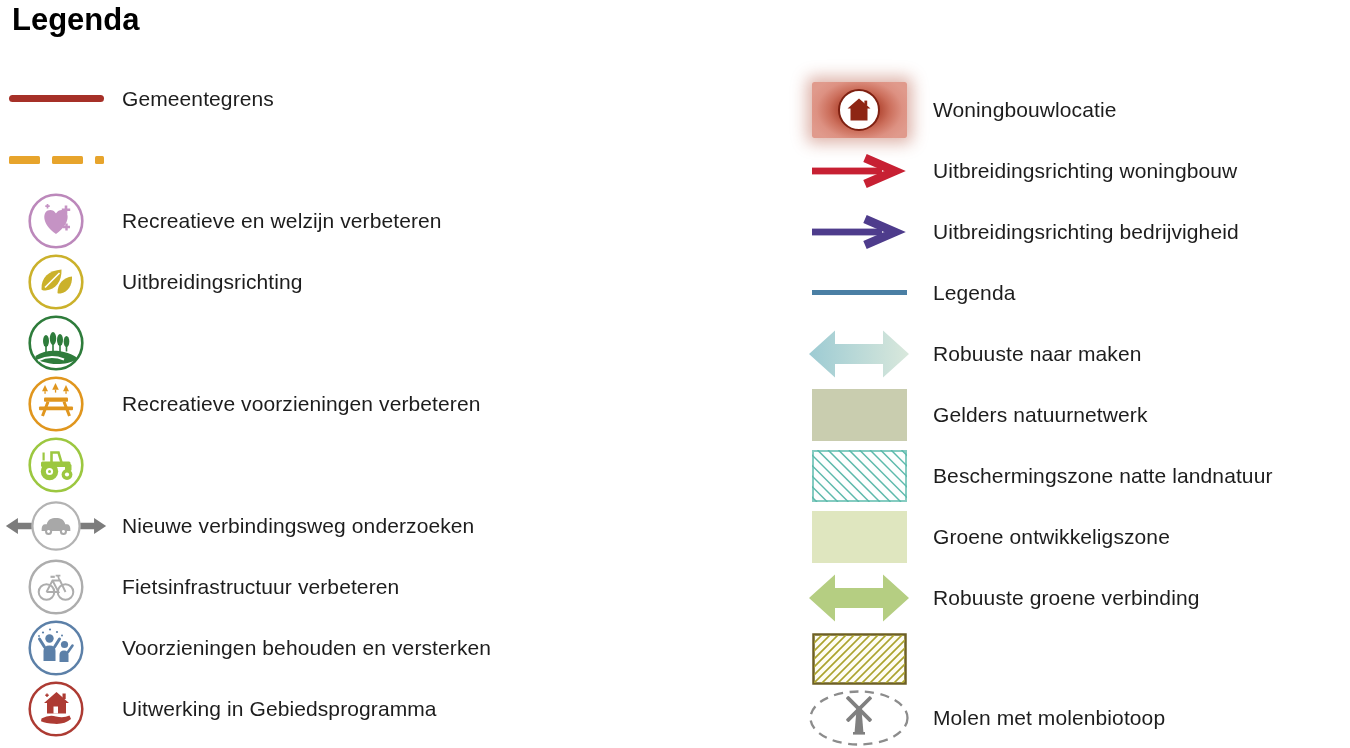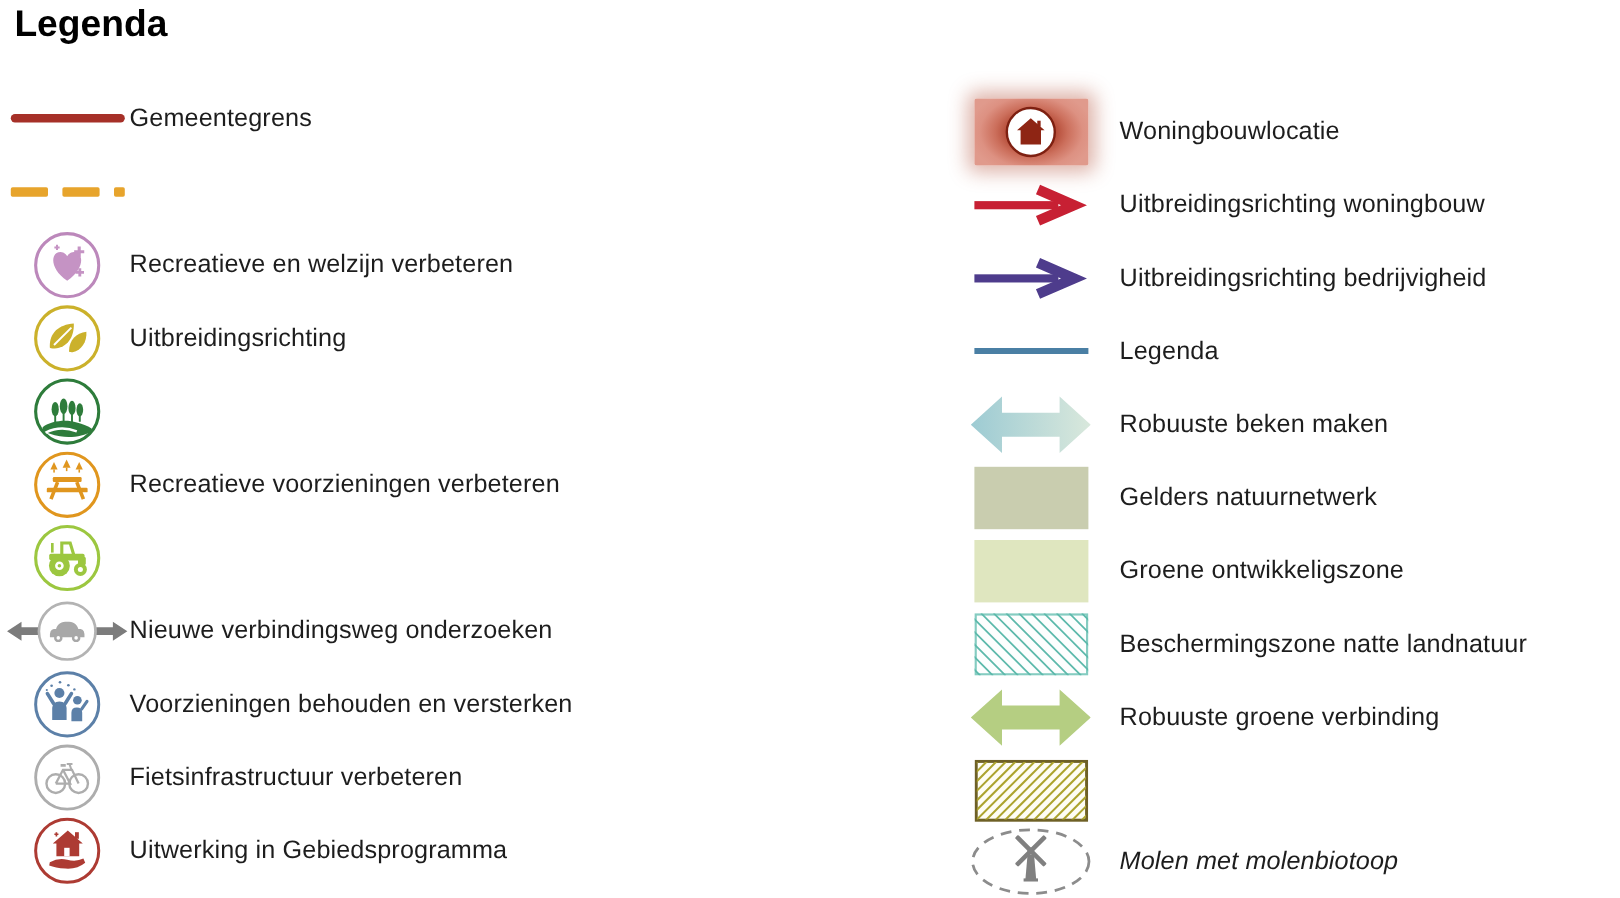--- a/index.html
+++ b/index.html
@@ -3,24 +3,24 @@
 <meta charset="utf-8">
 <style>
   * { margin:0; padding:0; box-sizing:border-box; }
   html,body { width:1350px; height:748px; background:#ffffff; overflow:hidden;
               font-family:"Liberation Sans", sans-serif; position:relative; }
   .page-title { position:absolute; left:12px; top:2px; font-size:31px; font-weight:700; color:#000000; }
   .col { position:absolute; }
   .col-left  { left:4px;  top:68px; }
   .col-right { left:801px; top:79px; }
   .row { display:flex; align-items:center; height:61px; }
-  .col-right .row:last-child { height:57px;font-style:italic; }
+  .col-right .row:last-child { height:57px; }
   .icon-cell { width:104px; flex:none; display:flex; justify-content:center; align-items:center; overflow:visible; }
   .col-right .icon-cell { width:116px; }
-  .label { font-size:21px; color:#1d1d1d; white-space:nowrap; letter-spacing:.1px; }
+  .label { font-size:21px; color:#1d1d1d; margin-left:14px; white-space:nowrap; letter-spacing:.1px; }
   .col-right .label { margin-left:16px; }
 
   .line-solid { width:95px; height:7px; background:#A63028; border-radius:3.5px; }
   .dashes { width:95px; display:flex; align-items:center; }
   .dashes span { height:8px; background:#E7A42C; border-radius:1.5px; }
   .dashes .d-long { width:31px; margin-right:12px; }
   .dashes .d-short { width:9px; }
   .stream-line { width:95px; height:4.5px; background:#4A7FA4; }
   .rect-sage { width:95px; height:52px; background:#C9CDAF; }
   .rect-pale { width:95px; height:52px; background:#DFE6BF; }
@@ -145,20 +145,34 @@
         <path d="M110 28 L97 19.5 V24.5 H82 V31.5 H97 V36.5 Z" fill="#7C7C7C"></path>
         <circle cx="56" cy="28" r="25.4" fill="#fff" stroke="#B3B3B3" stroke-width="2.4"></circle>
         <path d="M40.5 33.5 Q40 26.5 44 26 L46 26 C47.5 21 51 19.5 56 19.5 C61 19.5 64.5 21 66 26 L68 26 Q72 26.5 71.5 33.5 Z" fill="#A8A8A8"></path>
         <circle cx="48" cy="34" r="3.8" fill="#A8A8A8"></circle>
           <circle cx="48" cy="34" r="1.6" fill="#fff"></circle>
         <circle cx="64" cy="34" r="3.8" fill="#A8A8A8"></circle>
           <circle cx="64" cy="34" r="1.6" fill="#fff"></circle>
       </svg>
     </div>
     <div class="label">Nieuwe verbindingsweg onderzoeken</div>
+  </div>
+
+  <div class="row">
+    <div class="icon-cell">
+      <svg width="56" height="56" viewBox="0 0 56 56">
+        <circle cx="28" cy="28" r="26.3" fill="#fff" stroke="#ADADAD" stroke-width="2.4"></circle>
+        <circle cx="18.5" cy="33" r="7.8" fill="none" stroke="#ADADAD" stroke-width="2"></circle>
+        <circle cx="37.5" cy="33" r="7.8" fill="none" stroke="#ADADAD" stroke-width="2"></circle>
+        <path d="M18.5 33 L24.5 21.5 H32 L37.5 33 M24.5 21.5 L30.5 33 H18.5" fill="none" stroke="#ADADAD" stroke-width="1.9"></path>
+        <path d="M31.5 21.5 L30 17 M27.6 16.6 H32.4" fill="none" stroke="#ADADAD" stroke-width="1.7"></path>
+        <path d="M22.5 17.8 H26.8" stroke="#ADADAD" stroke-width="2.2"></path>
+      </svg>
+    </div>
+    <div class="label">Fietsinfrastructuur verbeteren</div>
   </div>
 
   <div class="row">
     <div class="icon-cell">
       <svg width="56" height="56" viewBox="0 0 56 56">
         <circle cx="28" cy="28" r="26.3" fill="#fff" stroke="#5C80A8" stroke-width="2.5"></circle>
         <g fill="#5C80A8">
           <circle cx="21.5" cy="18.5" r="4.2"></circle>
           <path d="M15.5 41 V31 Q15.5 25.5 21.5 25.5 Q27.5 25.5 27.5 31 V41 Z"></path>
           <circle cx="36.5" cy="24.5" r="3.6"></circle>
@@ -172,34 +186,20 @@
         <path d="M16.5 27 L11.5 19 M26.5 27 L31.5 19" stroke="#5C80A8" stroke-width="3" stroke-linecap="round"></path>
         <path d="M40 32 L44.5 25.5" stroke="#5C80A8" stroke-width="2.6" stroke-linecap="round"></path>
       </svg>
     </div>
     <div class="label">Voorzieningen behouden en versterken</div>
   </div>
 
   <div class="row">
     <div class="icon-cell">
       <svg width="56" height="56" viewBox="0 0 56 56">
-        <circle cx="28" cy="28" r="26.3" fill="#fff" stroke="#ADADAD" stroke-width="2.4"></circle>
-        <circle cx="18.5" cy="33" r="7.8" fill="none" stroke="#ADADAD" stroke-width="2"></circle>
-        <circle cx="37.5" cy="33" r="7.8" fill="none" stroke="#ADADAD" stroke-width="2"></circle>
-        <path d="M18.5 33 L24.5 21.5 H32 L37.5 33 M24.5 21.5 L30.5 33 H18.5" fill="none" stroke="#ADADAD" stroke-width="1.9"></path>
-        <path d="M31.5 21.5 L30 17 M27.6 16.6 H32.4" fill="none" stroke="#ADADAD" stroke-width="1.7"></path>
-        <path d="M22.5 17.8 H26.8" stroke="#ADADAD" stroke-width="2.2"></path>
-      </svg>
-    </div>
-    <div class="label">Fietsinfrastructuur verbeteren</div>
-  </div>
-
-  <div class="row">
-    <div class="icon-cell">
-      <svg width="56" height="56" viewBox="0 0 56 56">
         <circle cx="28" cy="28" r="26.3" fill="#fff" stroke="#AD3B33" stroke-width="2.5"></circle>
         <g fill="#AD3B33">
           <path d="M28.5 11 L41 22 H38 V32.5 H19 V22 H16 Z"></path>
           <rect x="34.5" y="12.5" width="3.2" height="5.5"></rect>
           <path d="M13.5 37.5 Q21 33.5 28 35.5 Q35.5 37.5 41.5 34.5 L43 38 Q36.5 43.5 26.5 42.8 Q18 42.2 13 40.2 Z"></path>
         </g>
         <rect x="25.5" y="25.5" width="4.5" height="7" fill="#fff"></rect>
         <path d="M19 12.5 V16 M17.3 14.2 H20.7" stroke="#AD3B33" stroke-width="1.4"></path>
       </svg>
     </div>
@@ -256,35 +256,28 @@
       <svg width="100" height="56" viewBox="0 0 100 56">
         <defs>
             <linearGradient id="gradTeal" x1="0" y1="0" x2="1" y2="0">
           <stop offset="0" stop-color="#9DCBD3"></stop>
               <stop offset="1" stop-color="#D9E8DC"></stop>
         </linearGradient>
           </defs>
         <polygon points="0,28 26,4.5 26,18 74,18 74,4.5 100,28 74,51.5 74,38 26,38 26,51.5" fill="url(#gradTeal)"></polygon>
       </svg>
     </div>
-    <div class="label">Robuuste beken maken</div>
+    <div class="label">Robuuste naar maken</div>
   </div>
 
   <div class="row">
     <div class="icon-cell">
         <div class="rect-sage"></div>
       </div>
     <div class="label">Gelders natuurnetwerk</div>
-  </div>
-
-  <div class="row">
-    <div class="icon-cell">
-        <div class="rect-pale"></div>
-      </div>
-    <div class="label">Groene ontwikkeligszone</div>
   </div>
 
   <div class="row">
     <div class="icon-cell">
       <svg width="95" height="52" viewBox="0 0 95 52">
         <defs>
             <clipPath id="clipT">
               <rect x="0" y="0" width="95" height="52"></rect>
             </clipPath>
           </defs>
@@ -301,20 +294,27 @@
           <line x1="37" y1="0" x2="89" y2="52"></line>
             <line x1="47.5" y1="0" x2="99.5" y2="52"></line>
           <line x1="58" y1="0" x2="110" y2="52"></line>
             <line x1="68.5" y1="0" x2="120.5" y2="52"></line>
           <line x1="79" y1="0" x2="131" y2="52"></line>
             <line x1="89.5" y1="0" x2="141.5" y2="52"></line>
         </g>
       </svg>
     </div>
     <div class="label">Beschermingszone natte landnatuur</div>
+  </div>
+
+  <div class="row">
+    <div class="icon-cell">
+        <div class="rect-pale"></div>
+      </div>
+    <div class="label">Groene ontwikkeligszone</div>
   </div>
 
   <div class="row">
     <div class="icon-cell">
       <svg width="100" height="56" viewBox="0 0 100 56">
         <polygon points="0,28 26,4.5 26,18 74,18 74,4.5 100,28 74,51.5 74,38 26,38 26,51.5" fill="#B5CE82"></polygon>
       </svg>
     </div>
     <div class="label">Robuuste groene verbinding</div>
   </div>

